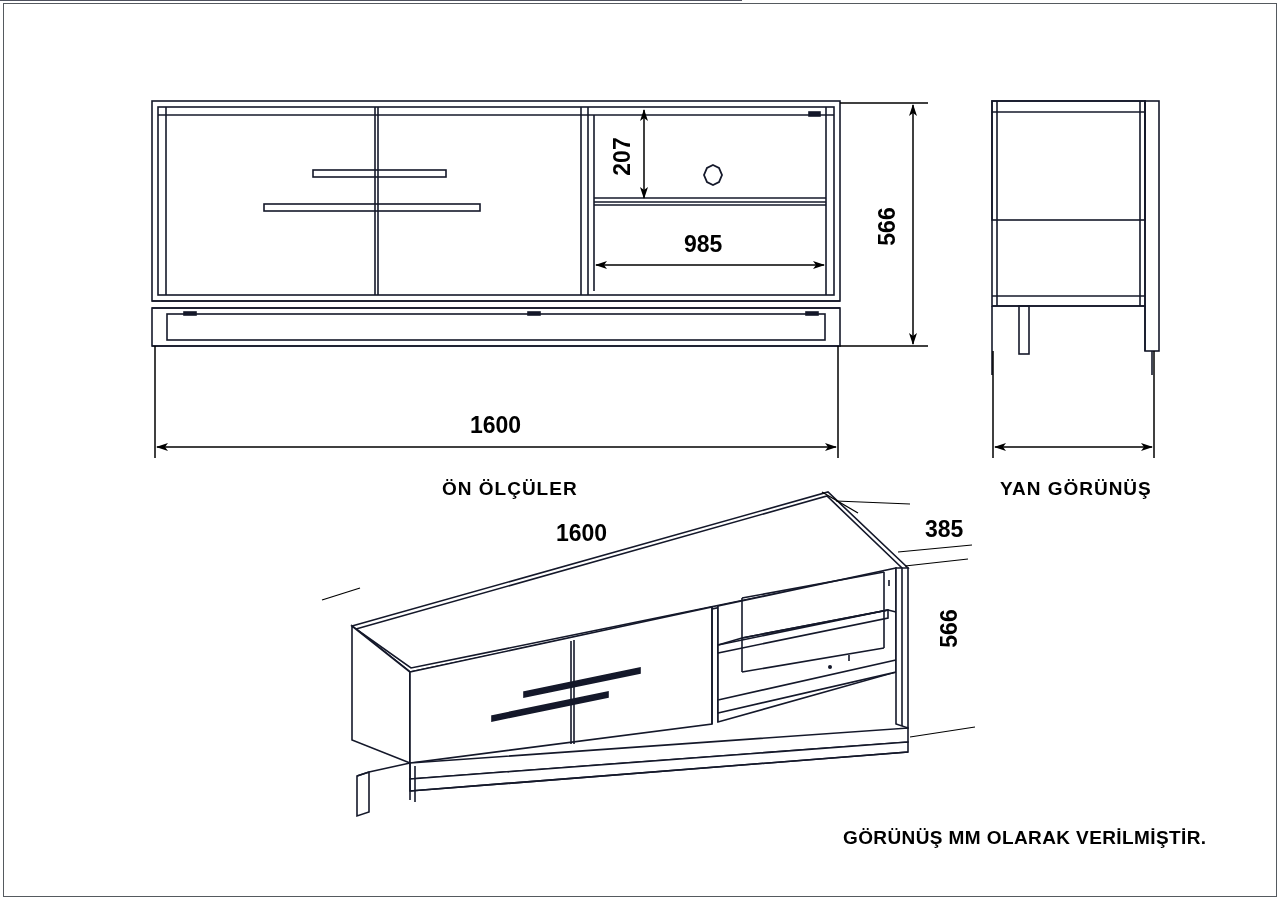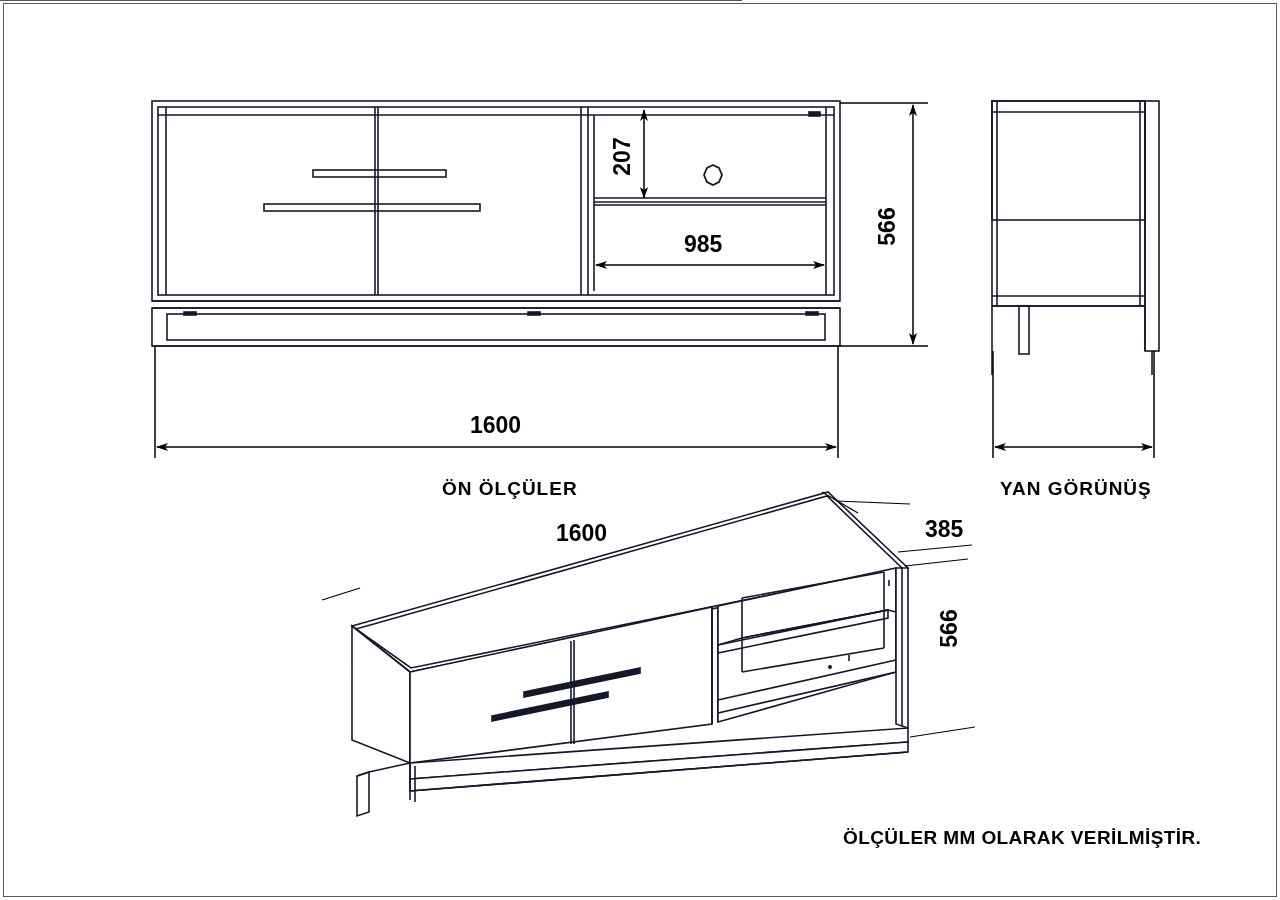--- a/index.html
+++ b/index.html
@@ -227,15 +227,15 @@
   <div class="lbl view-title" style="left:442px; top:478px;">ÖN ÖLÇÜLER</div>
 
   <div class="lbl view-title" style="left:1000px; top:478px;text-align:right;">YAN GÖRÜNÜŞ</div>
 
   <div class="lbl dim-text" style="left:556px; top:520px;">1600</div>
 
   <div class="lbl dim-text" style="left:908px; top:516px;margin-left:17px;">385</div>
 
   <div class="lbl dim-text dim-text-v" style="left:930px; top:615px;">566</div>
 
-  <div class="lbl footer-note" style="left:843px; top:827px;">ÖLÇÜLER MM OLARAK VERİLMİŞTİR.</div>
+  <div class="lbl footer-note" style="left:843px; top:827px;">GÖRÜNÜŞ MM OLARAK VERİLMİŞTİR.</div>
 
 </div>
 
 </body></html>

